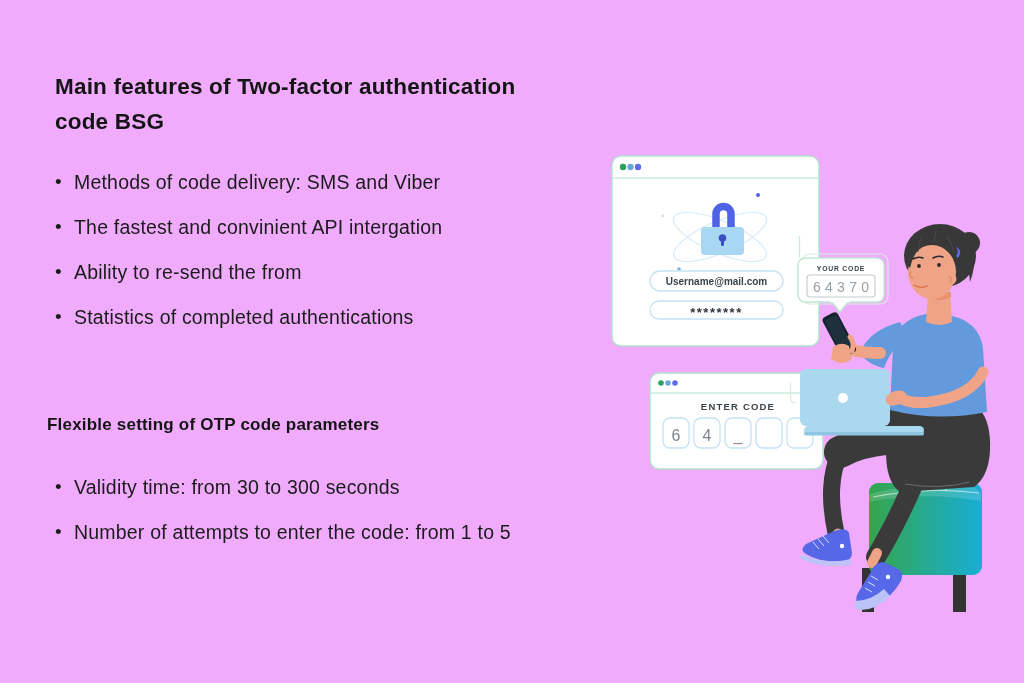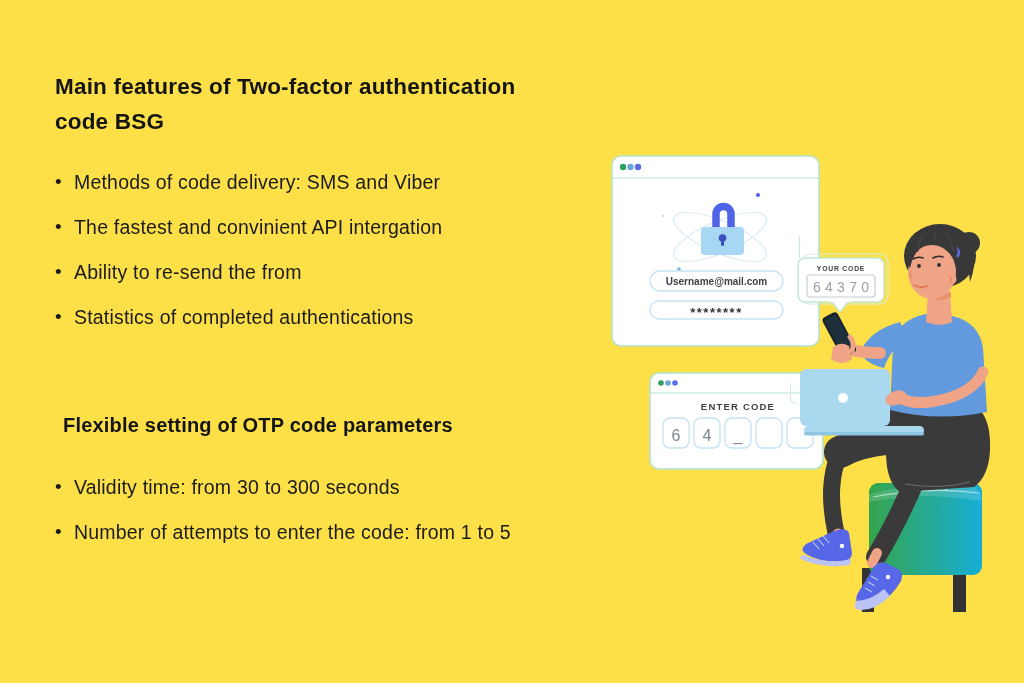--- a/index.html
+++ b/index.html
@@ -1,36 +1,36 @@
 <!DOCTYPE html>
 <html><head>
 <meta charset="utf-8">
 <style>
   * { margin:0; padding:0; box-sizing:border-box; }
   html,body { background:#ffffff; }
   .canvas {
-    position:relative; width:1024px; height:683px; background:#fde047;
+    position:relative; width:1024px; height:683px; background:#f0abfc;
     overflow:hidden; font-family:"Liberation Sans", sans-serif; color:#161616;
   }
   .headline {
     position:absolute; left:55px; top:69px; width:560px;
     font-size:22.5px; font-weight:700; line-height:35px; letter-spacing:.2px; color:#141414;
   }
   .bullet-list { position:absolute; left:55px; list-style:none; }
   .bullet-list li {
     position:relative; padding-left:19px; font-size:19.5px; line-height:22px;
     letter-spacing:.2px; margin-bottom:23px; color:#1b1b1b; white-space:nowrap;
   }
   .bullet-list li::before {
     content:"\2022"; position:absolute; left:0; top:0; font-size:19px; color:#1b1b1b;
   }
   .list-features { top:171px; }
   .subheadline {
-    position:absolute; left:63px; top:410px; width:560px;
-    font-size:20px; font-weight:700; line-height:30px; letter-spacing:.2px; color:#141414;
+    position:absolute; left:47px; top:410px; width:560px;
+    font-size:17px; font-weight:700; line-height:30px; letter-spacing:.2px; color:#141414;
   }
   .list-otp { top:476px; }
   .illustration { position:absolute; left:600px; top:140px; width:424px; height:500px; }
   svg text { font-family:"Liberation Sans", sans-serif; }
   .fld-text { font-size:10px; font-weight:700; fill:#3b4349; }
   .pwd-text { font-size:13px; font-weight:700; fill:#2f353a; letter-spacing:1.5px; }
   .popup-label { font-size:6.8px; font-weight:700; fill:#3b4349; letter-spacing:.8px; }
   .popup-code { font-size:14px; fill:#98a1a8; }
   .enter-label { font-size:9.5px; font-weight:700; fill:#3b4349; letter-spacing:1.2px; }
   .cell-digit { font-size:16px; fill:#7d868d; }

